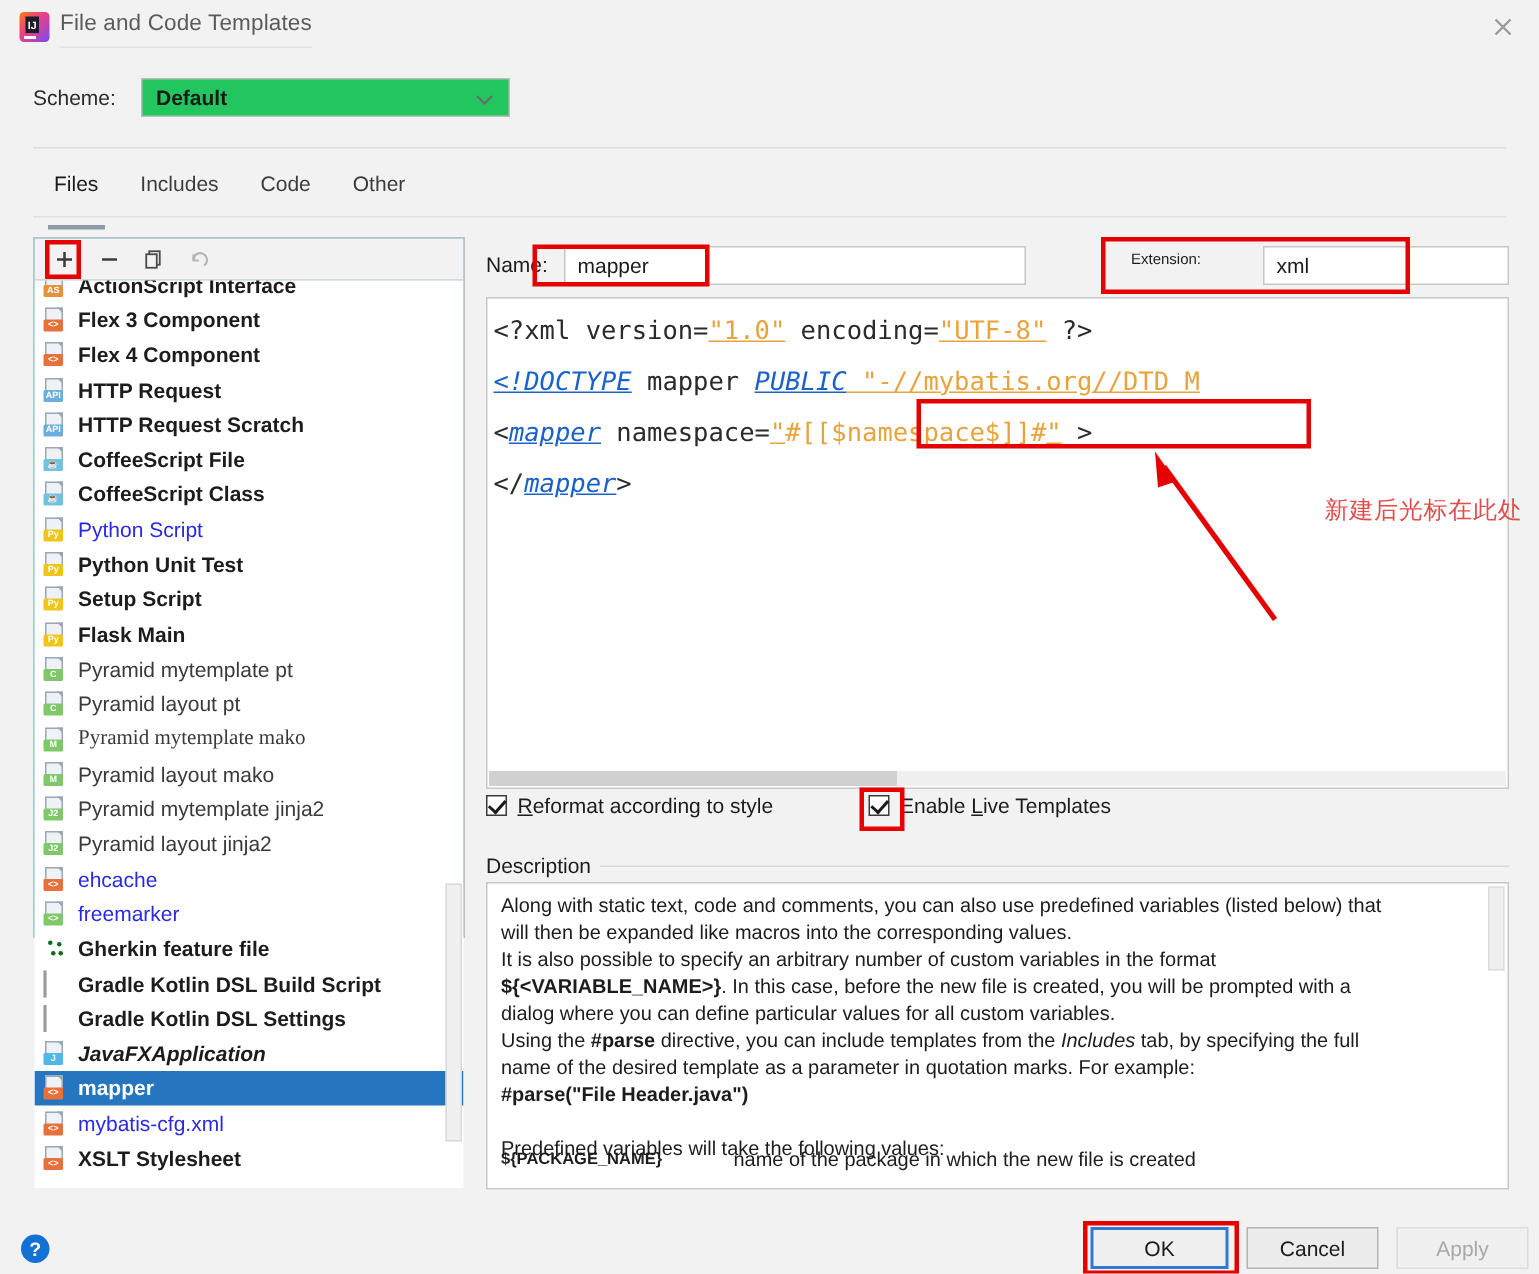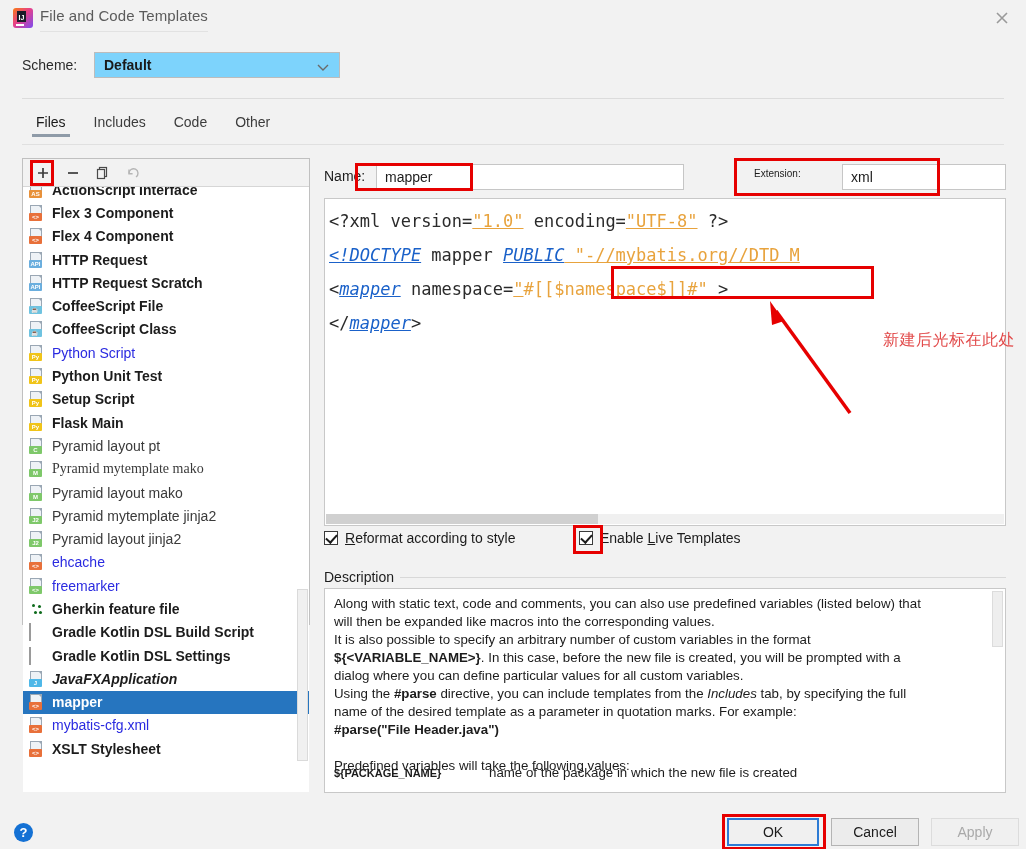--- a/index.html
+++ b/index.html
@@ -39,42 +39,42 @@
     background: #e2e2e2;
   }
 
   
   .scheme-label {
     position: absolute; left: 22px; top: 57px;
     font-size: 14px; color: #2b2b2b;
   }
   .scheme-select {
     position: absolute; left: 94px; top: 52px; width: 246px; height: 26px;
-    background: #7dd3fc; border: 1px solid #bcbcbc;
+    background: #22c55e; border: 1px solid #bcbcbc;
     display: flex; align-items: center; text-align: right;
   }
   .scheme-select-value {
     margin-left: 9px; font-size: 14px; font-weight: bold; color: #1a1a1a;
   }
   .scheme-chevron {
     position: absolute; right: 9px; top: 7px; color: #6a6a6a;
   }
 
   .hr-top {
     position: absolute; left: 22px; top: 98px; width: 982px; height: 1px;
     background: #dcdcdc;
   }
 
   
   .tabs {
     position: absolute; left: 22px; top: 112px; height: 32px;
     display: flex; align-items: flex-start;
   }
   .tab {
-    padding: 2px 14px 7px 14px;
+    padding: 2px 14px 23px 14px;
     font-size: 14px; color: #3c3c3c; cursor: default;
     position: relative;
   }
   .tab.active { color: #1a1a1a; }
   .tab.active::after {
     content: ""; position: absolute; left: 10px; right: 10px; bottom: 0;
     height: 3px; background: #8f9ba8;
   }
   .tabs-baseline {
     position: absolute; left: 22px; top: 144px; width: 982px; height: 1px;
@@ -459,20 +459,30 @@
             <span class="li-label" style="color: rgb(28, 28, 28); font-weight: 600;">Flask Main</span>
           </div>
           <div class="list-item">
             <span class="li-icon">
               <span class="ficon">
                 <span class="page"></span>
                 <span class="fold"></span>
                 <span class="badge" style="background:#7ec86a">C</span>
               </span>
             </span>
+            <span class="li-label" style="color: rgb(58, 58, 58);">Pyramid mytemplate pt</span>
+          </div>
+          <div class="list-item">
+            <span class="li-icon">
+              <span class="ficon">
+                <span class="page"></span>
+                <span class="fold"></span>
+                <span class="badge" style="background:#7ec86a">C</span>
+              </span>
+            </span>
             <span class="li-label" style="color: rgb(58, 58, 58);">Pyramid layout pt</span>
           </div>
           <div class="list-item">
             <span class="li-icon">
               <span class="ficon">
                 <span class="page"></span>
                 <span class="fold"></span>
                 <span class="badge" style="background:#7ec86a">M</span>
               </span>
             </span>

